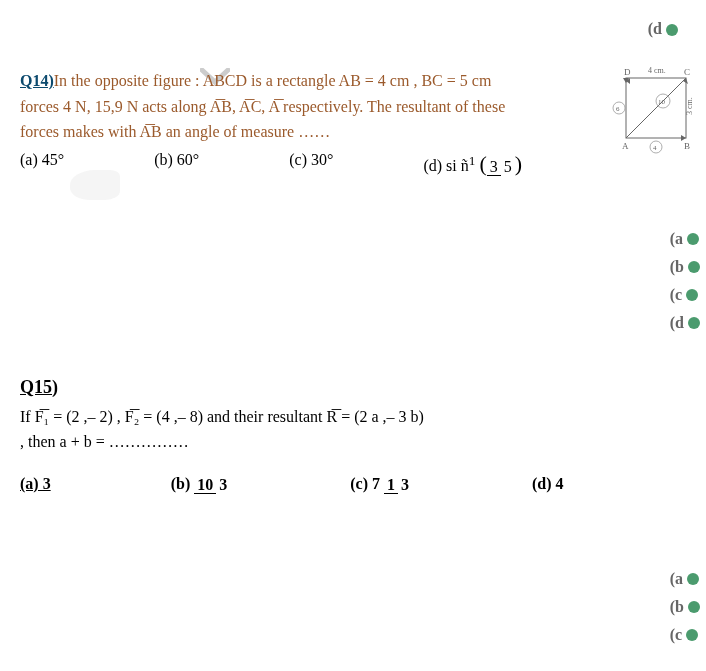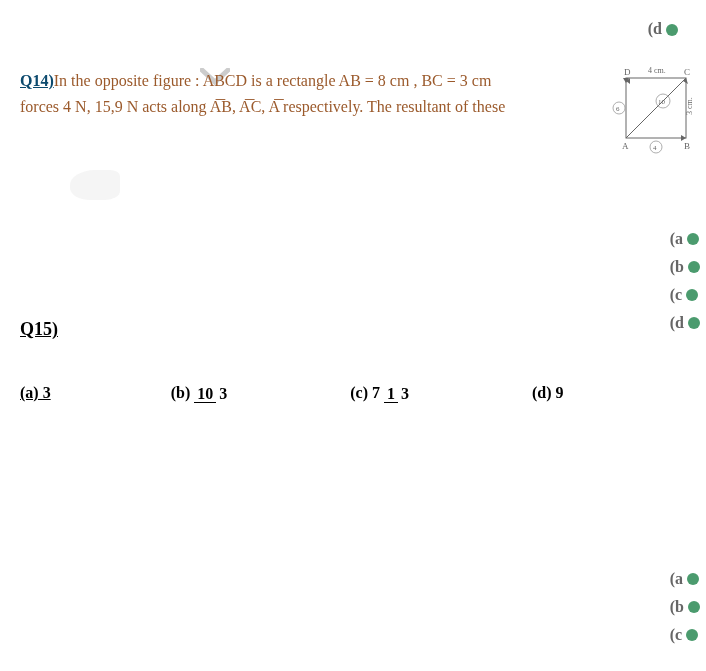--- a/index.html
+++ b/index.html
@@ -75,21 +75,21 @@
     font-size: 18px;
     margin-top: 8px;
   }
   .q15-text {
     margin-top: 6px;
     line-height: 1.6;
   }
   .q15-options {
     display: flex;
     gap: 120px;
-    margin-top: 12px;
+    margin-top: 20px;
     font-weight: bold;
   }
   .frac {
     display: inline-block;
     vertical-align: middle;
     text-align: center;
     line-height: 1;
   }
   .frac .num {
     border-bottom: 1px solid #000;
@@ -163,24 +163,34 @@
         <circle cx="3" cy="45" r="6" fill="none" stroke="#999" stroke-width="0.8"></circle>
         <text x="0" y="48" font-size="7" fill="#666">6</text>
         <circle cx="47" cy="38" r="7" fill="none" stroke="#999" stroke-width="0.8"></circle>
         <text x="42" y="41" font-size="7" fill="#666">10</text>
         <circle cx="40" cy="84" r="6" fill="none" stroke="#999" stroke-width="0.8"></circle>
         <text x="37" y="87" font-size="7" fill="#666">4</text>
       </svg>
     </div>
 
     <div class="q14-text">
-      <span class="q14-label">Q14)</span><span>In the opposite figure : ABCD is a rectangle AB = 8 cm , BC = 3 cm</span><br>
+      <span class="q14-label">Q14)</span><span>In the opposite figure : ABCD is a rectangle AB = 4 cm , BC = 5 cm</span><br>
       <span>forces 4 N, 15,9 N acts  along A͞B, A͞C, A͞ respectively. The resultant of these</span><br>
-    </div>
-
+      <span>forces makes with A͞B an angle of measure ……</span>
+    </div>
+
+    <div class="options-row">
+      <span class="opt">(a) 45°</span>
+      <span class="opt">(b) 60°</span>
+      <span class="opt">(c) 30°</span>
+      <span class="opt">
+        <span>(d) si ñ</span><sup>1</sup>
+        <span style="font-size:22px;">(</span><span class="frac"><span class="num">3</span><span class="den">5</span></span><span style="font-size:22px;">)</span>
+      </span>
+    </div>
   </div>
 
   <div class="shade"></div>
 
   <div class="side-options s1">
     <div class="row">
         <span>(a</span>
         <span class="radio-dot"></span>
       </div>
     <div class="row">
@@ -193,31 +203,32 @@
       </div>
     <div class="row">
         <span>(d</span>
         <span class="radio-dot"></span>
       </div>
   </div>
 
   <div class="q15">
     <div class="q15-label">Q15)</div>
     <div class="q15-text">
-      <br>
+      <span>If F͞₁ = (2 ,– 2)  ,  F͞₂ = (4 ,– 8) and their resultant R͞ = (2 a ,– 3 b)</span><br>
+      <span>, then a + b = ……………</span>
     </div>
     <div class="q15-options">
       <span class="underline-a">(a) 3</span>
       <span>
         <span>(b) </span><span class="frac"><span class="num">10</span><span class="den">3</span></span>
       </span>
       <span>
         <span>(c) 7 </span><span class="frac"><span class="num">1</span><span class="den">3</span></span>
       </span>
-      <span>(d) 9</span>
+      <span>(d) 4</span>
     </div>
   </div>
 
   <div class="side-options s2">
     <div class="row">
         <span>(a</span>
         <span class="radio-dot"></span>
       </div>
     <div class="row">
         <span>(b</span>

